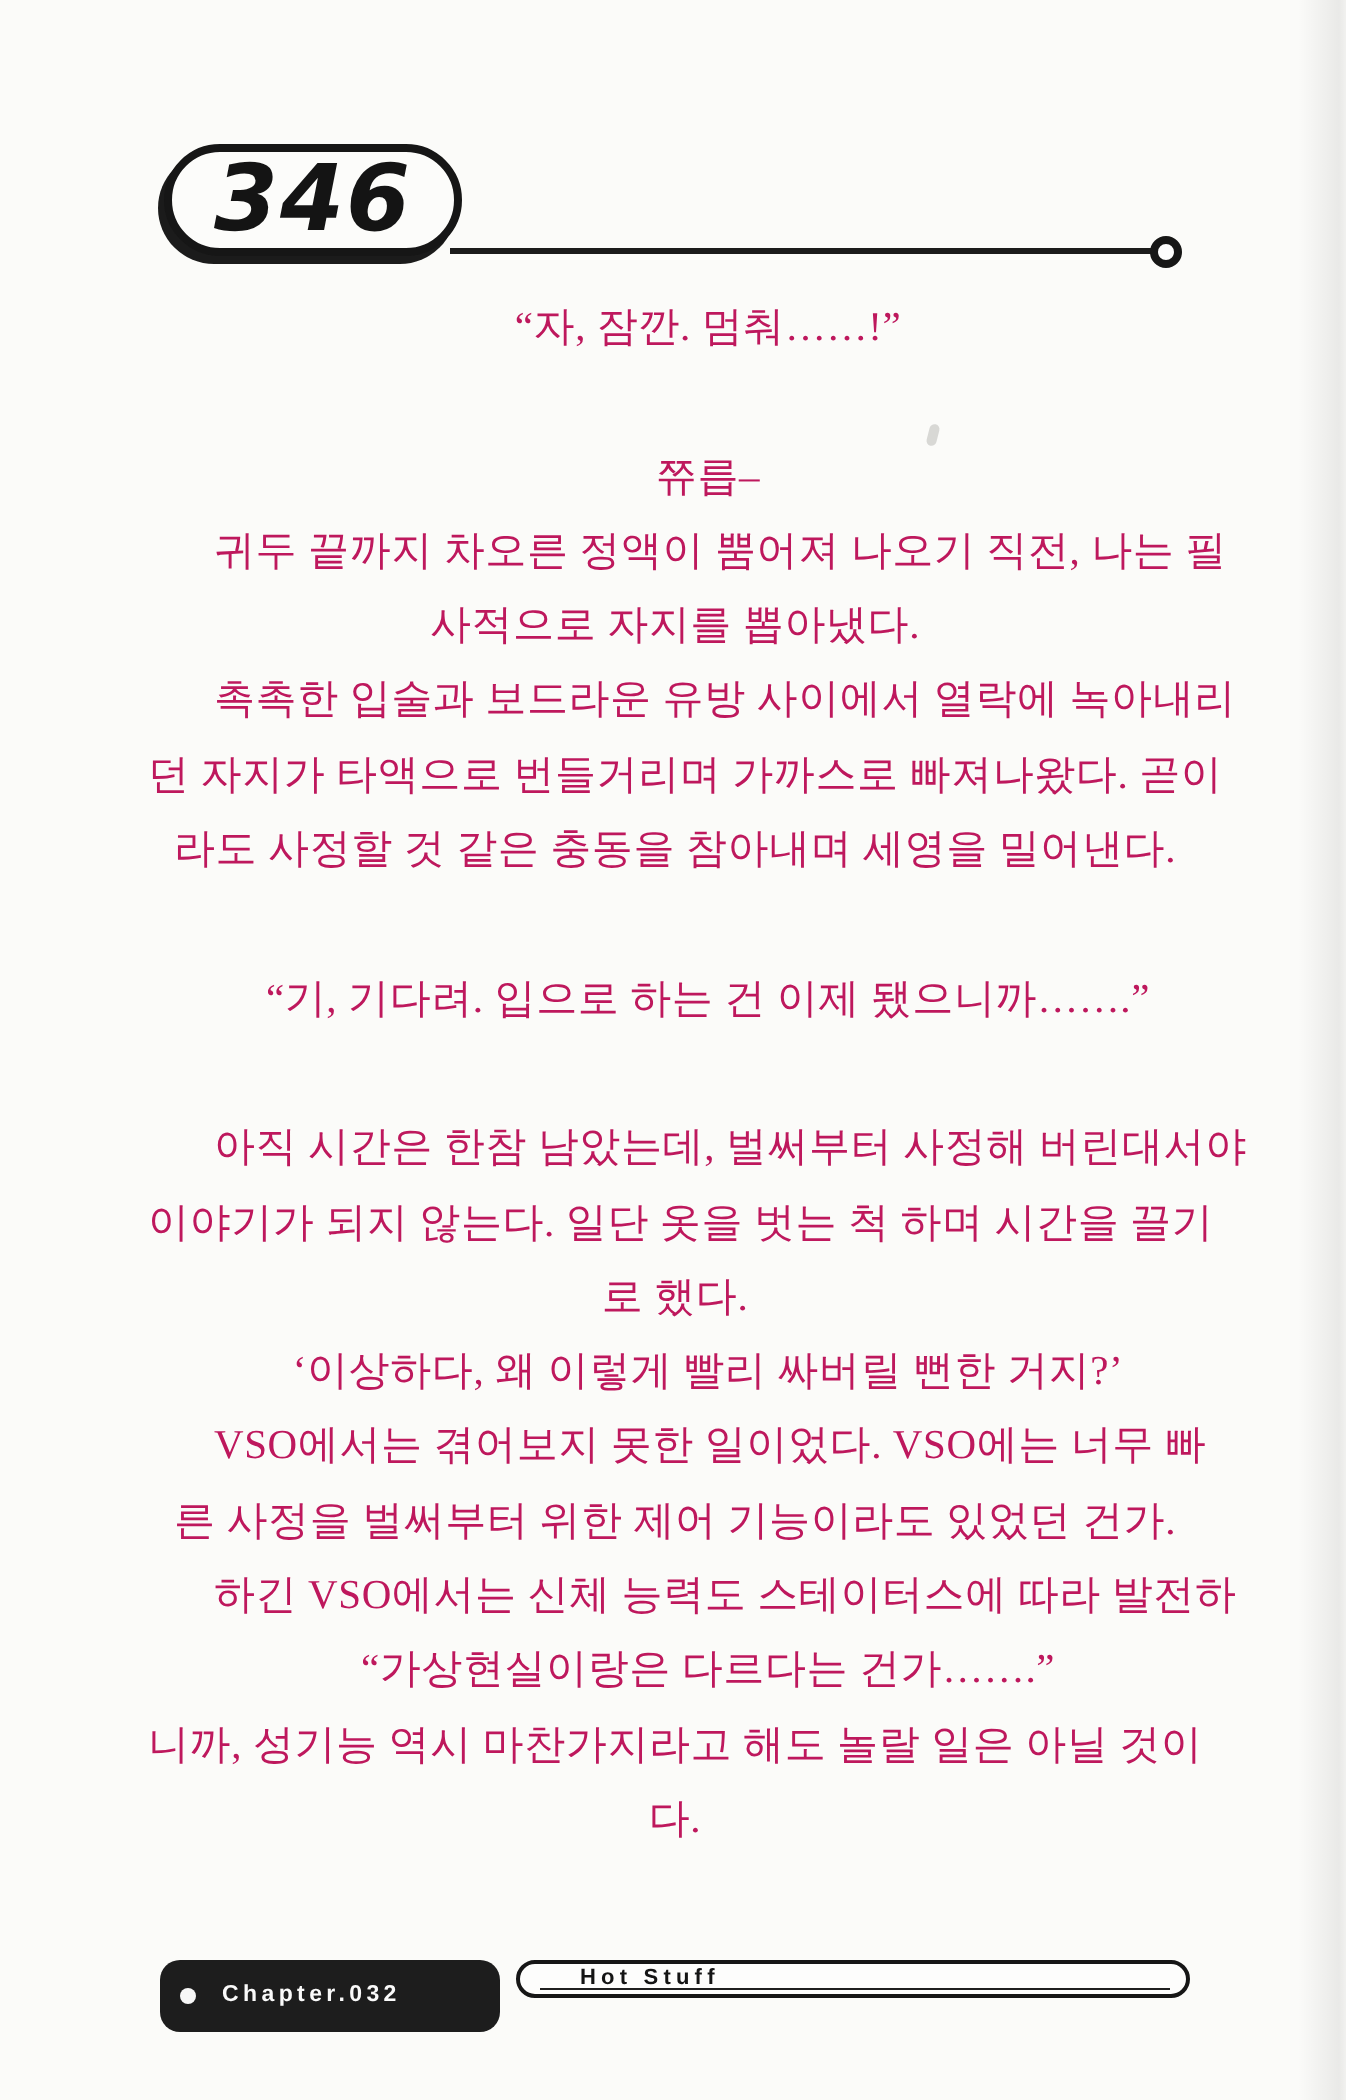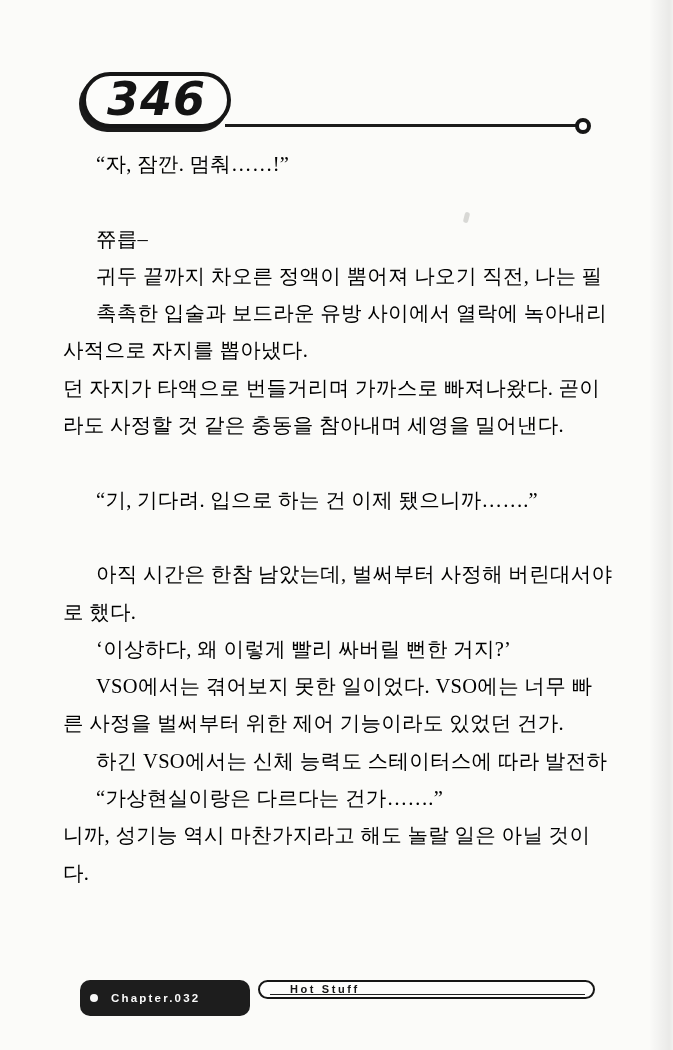--- a/index.html
+++ b/index.html
@@ -65,25 +65,26 @@
     width: 8px; height: 8px;
     background: #fdfdfd;
     border: 4.5px solid #161616;
     border-radius: 50%;
     z-index: 1;
   }
 
   
   .body-text {
     position: absolute;
-    left: 63px; top: 146px;
+    left: 74px; top: 146px;
     width: 527px;
     font-size: 20.5px;
-    color: #000000;
+    color: #be185d;
     letter-spacing: 0.3px;
+    text-align: center;
   }
   .body-text .line {
     height: 37.3px;
     line-height: 37.3px;
     white-space: nowrap;
   }
   .body-text .line.indent { padding-left: 33px; }
   .body-text .blank-line { height: 37.3px; }
 
   
@@ -149,28 +150,29 @@
     <span class="num">346</span>
   </div>
   <div class="header-rule"></div>
   <div class="header-ring"></div>
 
   <div class="body-text">
       <div class="line indent">“자, 잠깐. 멈춰……!”</div>
       <div class="blank-line"></div>
       <div class="line indent">쮸릅–</div>
       <div class="line indent">귀두 끝까지 차오른 정액이 뿜어져 나오기 직전, 나는 필</div>
+      <div class="line">사적으로 자지를 뽑아냈다.</div>
       <div class="line indent">촉촉한 입술과 보드라운 유방 사이에서 열락에 녹아내리</div>
-      <div class="line">사적으로 자지를 뽑아냈다.</div>
       <div class="line">던 자지가 타액으로 번들거리며 가까스로 빠져나왔다. 곧이</div>
       <div class="line">라도 사정할 것 같은 충동을 참아내며 세영을 밀어낸다.</div>
       <div class="blank-line"></div>
       <div class="line indent">“기, 기다려. 입으로 하는 건 이제 됐으니까…….”</div>
       <div class="blank-line"></div>
       <div class="line indent">아직 시간은 한참 남았는데, 벌써부터 사정해 버린대서야</div>
+      <div class="line">이야기가 되지 않는다. 일단 옷을 벗는 척 하며 시간을 끌기</div>
       <div class="line">로 했다.</div>
       <div class="line indent">‘이상하다, 왜 이렇게 빨리 싸버릴 뻔한 거지?’</div>
       <div class="line indent">VSO에서는 겪어보지 못한 일이었다. VSO에는 너무 빠</div>
       <div class="line">른 사정을 벌써부터 위한 제어 기능이라도 있었던 건가.</div>
       <div class="line indent">하긴 VSO에서는 신체 능력도 스테이터스에 따라 발전하</div>
       <div class="line indent">“가상현실이랑은 다르다는 건가…….”</div>
       <div class="line">니까, 성기능 역시 마찬가지라고 해도 놀랄 일은 아닐 것이</div>
       <div class="line">다.</div>
     </div>
 

